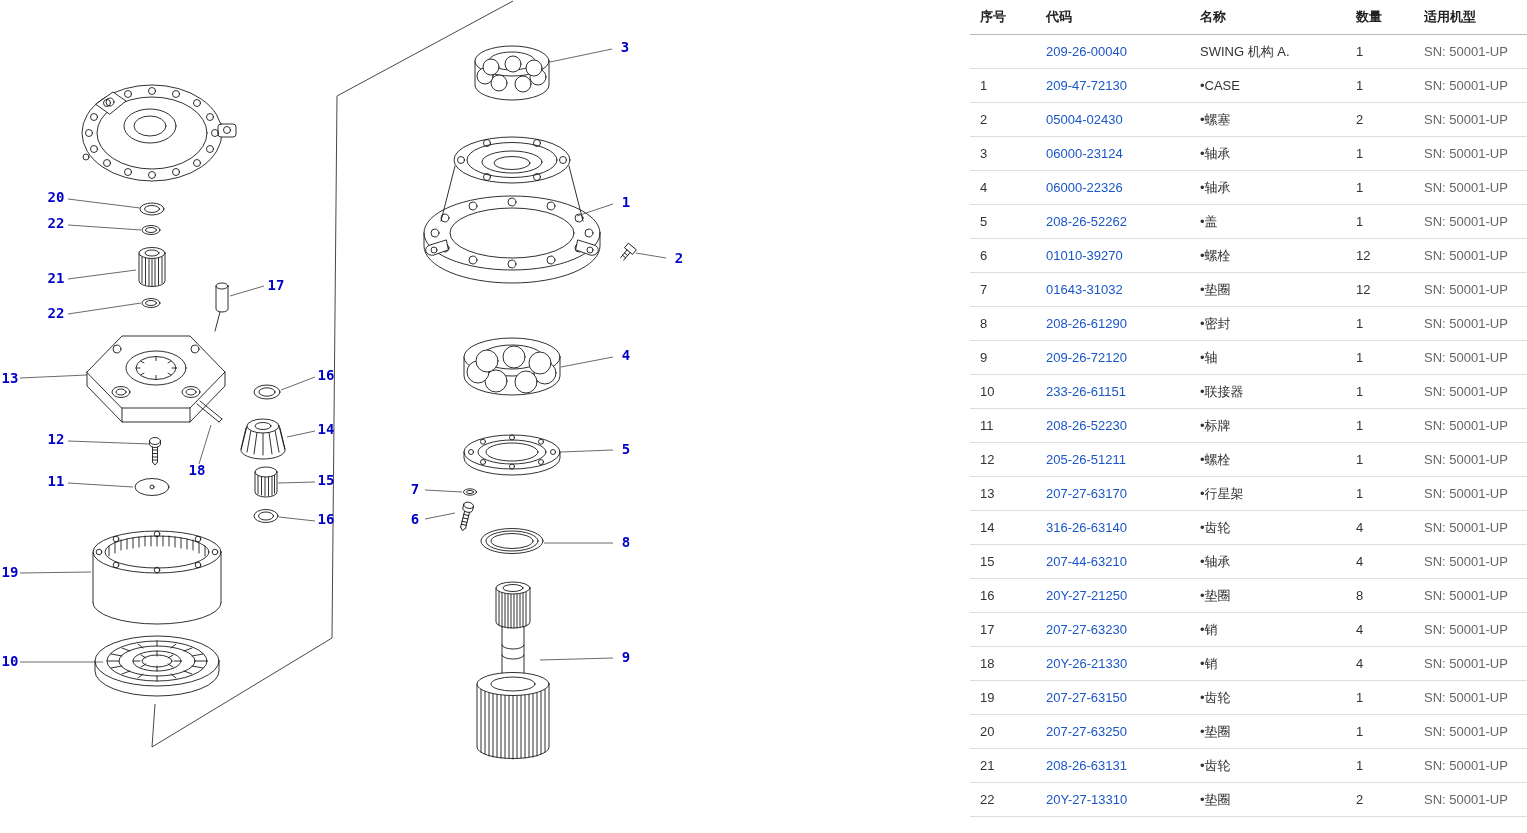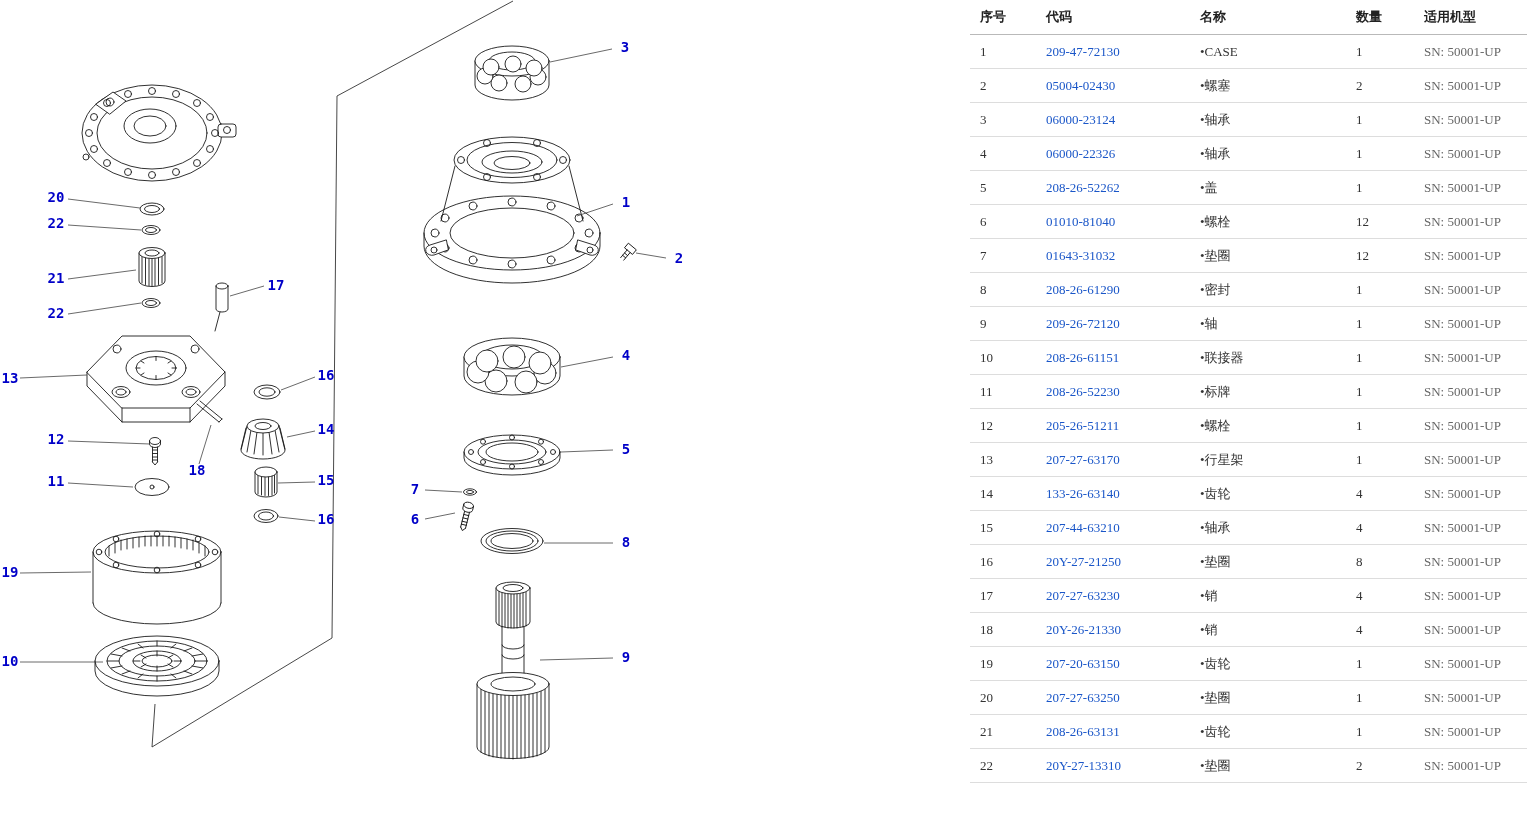--- a/index.html
+++ b/index.html
@@ -10,21 +10,21 @@
   .diagram{position:absolute;left:0;top:0;}
   .part{fill:none;stroke:#1a1a1a;stroke-width:0.9;stroke-linecap:round;stroke-linejoin:round;}
   .part .solid{fill:#ffffff;}
   .construction{stroke:#333;stroke-width:0.9;fill:none;}
   .leader{stroke:#444;stroke-width:0.8;}
   .callout{font:600 14px "DejaVu Sans Mono",monospace;text-anchor:middle;}
 
   
   .table-wrap{position:absolute;left:970px;top:0;width:557px;}
   table{border-collapse:collapse;table-layout:fixed;width:557px;font-size:13px;
-        font-family:Liberation Serif, serif;}
+        font-family:Liberation Sans, sans-serif;}
   col.c-no{width:66px;} col.c-code{width:154px;} col.c-name{width:156px;}
   col.c-qty{width:68px;} col.c-model{width:113px;}
   th{height:34px;border-bottom:1px solid #b9b9b9;text-align:left;
      padding:0 0 0 10px;font-weight:bold;color:#222;font-size:13px;white-space:nowrap;}
   td{height:33px;border-bottom:1px solid #dddddd;padding:0 0 0 10px;
      color:#333;white-space:nowrap;overflow:hidden;}
   td.col-code{color:var(--code-color,#1a56c8);cursor:pointer;}
   td.col-model{color:#666;}
 </style>
 </head>
@@ -337,20 +337,27 @@
       <tr>
           <th>序号</th>
           <th>代码</th>
           <th>名称</th>
           <th>数量</th>
           <th>适用机型</th>
         </tr>
     </thead>
     <tbody>
         <tr>
+          <td class="col-no"></td>
+          <td class="col-code">209-26-00040</td>
+          <td class="col-name">SWING 机构 A.</td>
+          <td class="col-qty">1</td>
+          <td class="col-model">SN: 50001-UP</td>
+        </tr>
+        <tr>
           <td class="col-no">1</td>
           <td class="col-code">209-47-72130</td>
           <td class="col-name">•CASE</td>
           <td class="col-qty">1</td>
           <td class="col-model">SN: 50001-UP</td>
         </tr>
         <tr>
           <td class="col-no">2</td>
           <td class="col-code">05004-02430</td>
           <td class="col-name">•螺塞</td>
@@ -373,21 +380,21 @@
         </tr>
         <tr>
           <td class="col-no">5</td>
           <td class="col-code">208-26-52262</td>
           <td class="col-name">•盖</td>
           <td class="col-qty">1</td>
           <td class="col-model">SN: 50001-UP</td>
         </tr>
         <tr>
           <td class="col-no">6</td>
-          <td class="col-code">01010-81040</td>
+          <td class="col-code">01010-39270</td>
           <td class="col-name">•螺栓</td>
           <td class="col-qty">12</td>
           <td class="col-model">SN: 50001-UP</td>
         </tr>
         <tr>
           <td class="col-no">7</td>
           <td class="col-code">01643-31032</td>
           <td class="col-name">•垫圈</td>
           <td class="col-qty">12</td>
           <td class="col-model">SN: 50001-UP</td>
@@ -401,21 +408,21 @@
         </tr>
         <tr>
           <td class="col-no">9</td>
           <td class="col-code">209-26-72120</td>
           <td class="col-name">•轴</td>
           <td class="col-qty">1</td>
           <td class="col-model">SN: 50001-UP</td>
         </tr>
         <tr>
           <td class="col-no">10</td>
-          <td class="col-code">208-26-61151</td>
+          <td class="col-code">233-26-61151</td>
           <td class="col-name">•联接器</td>
           <td class="col-qty">1</td>
           <td class="col-model">SN: 50001-UP</td>
         </tr>
         <tr>
           <td class="col-no">11</td>
           <td class="col-code">208-26-52230</td>
           <td class="col-name">•标牌</td>
           <td class="col-qty">1</td>
           <td class="col-model">SN: 50001-UP</td>
@@ -429,21 +436,21 @@
         </tr>
         <tr>
           <td class="col-no">13</td>
           <td class="col-code">207-27-63170</td>
           <td class="col-name">•行星架</td>
           <td class="col-qty">1</td>
           <td class="col-model">SN: 50001-UP</td>
         </tr>
         <tr>
           <td class="col-no">14</td>
-          <td class="col-code">133-26-63140</td>
+          <td class="col-code">316-26-63140</td>
           <td class="col-name">•齿轮</td>
           <td class="col-qty">4</td>
           <td class="col-model">SN: 50001-UP</td>
         </tr>
         <tr>
           <td class="col-no">15</td>
           <td class="col-code">207-44-63210</td>
           <td class="col-name">•轴承</td>
           <td class="col-qty">4</td>
           <td class="col-model">SN: 50001-UP</td>
@@ -464,21 +471,21 @@
         </tr>
         <tr>
           <td class="col-no">18</td>
           <td class="col-code">20Y-26-21330</td>
           <td class="col-name">•销</td>
           <td class="col-qty">4</td>
           <td class="col-model">SN: 50001-UP</td>
         </tr>
         <tr>
           <td class="col-no">19</td>
-          <td class="col-code">207-20-63150</td>
+          <td class="col-code">207-27-63150</td>
           <td class="col-name">•齿轮</td>
           <td class="col-qty">1</td>
           <td class="col-model">SN: 50001-UP</td>
         </tr>
         <tr>
           <td class="col-no">20</td>
           <td class="col-code">207-27-63250</td>
           <td class="col-name">•垫圈</td>
           <td class="col-qty">1</td>
           <td class="col-model">SN: 50001-UP</td>

